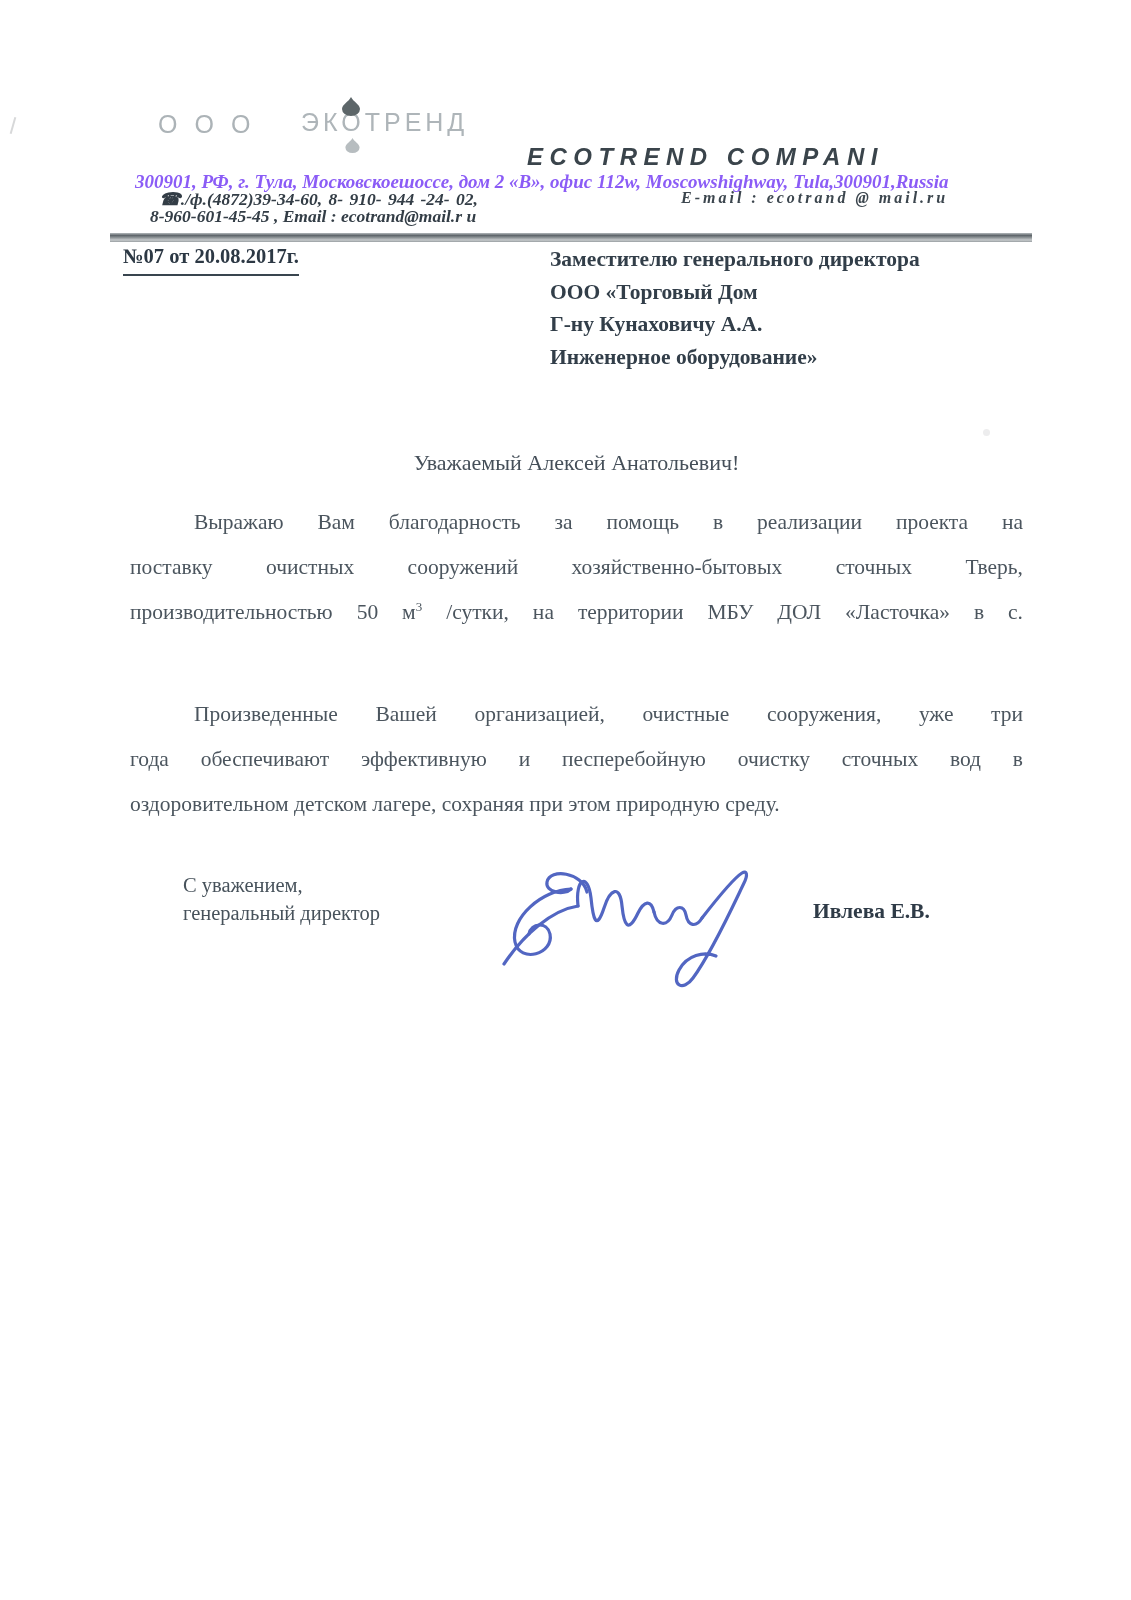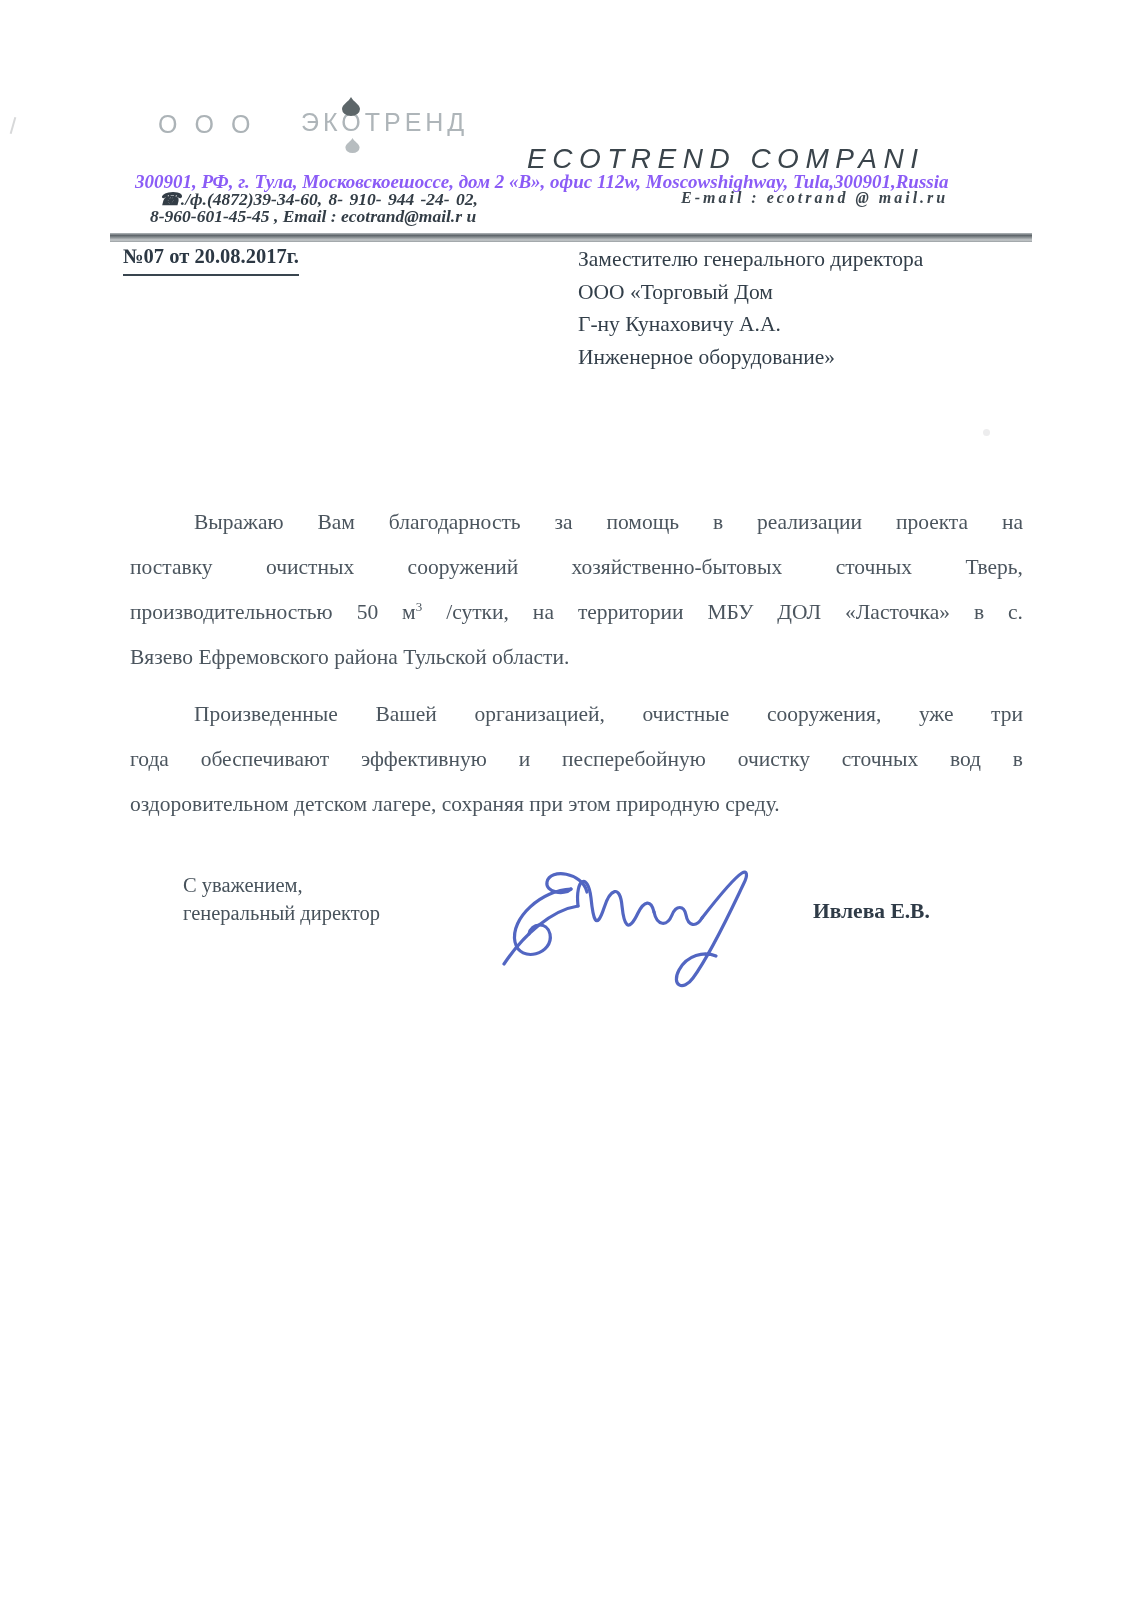--- a/index.html
+++ b/index.html
@@ -22,22 +22,22 @@
     font-family:"Liberation Sans", sans-serif;
     font-size:25px;letter-spacing:4px;
     color:#aeb5b9;
   }
   .droplet{position:absolute;}
   .droplet.dark{left:342px;top:97px;}
   .droplet.light{left:345px;top:138px;}
   .company-en{
     position:absolute;left:527px;top:143px;
     font-family:"Liberation Sans", sans-serif;
-    font-style:italic;font-weight:400;
-    font-size:28px;letter-spacing:6.5px;
+    font-style:italic;font-weight:700;
+    font-size:24px;letter-spacing:6.5px;
     color:#3a444b;white-space:nowrap;
   }
   .hdr-address{
     position:absolute;left:135px;top:171px;
     font-style:italic;font-weight:700;
     font-size:19px;color:#8b5cf6;white-space:nowrap;
   }
   .hdr-phone1{
     position:absolute;left:135px;top:189px;
     font-style:italic;font-weight:700;
@@ -59,22 +59,22 @@
     background:linear-gradient(180deg,#b4b9bc 0%,#5f666b 28%,#8f9598 52%,#c6cacc 78%,#989ea1 100%);
   }
   
   .ref-line{
     position:absolute;left:123px;top:245px;
     font-weight:700;font-size:20.5px;color:#2c3844;
     border-bottom:2.5px solid #39454f;padding-bottom:6px;
     white-space:nowrap;
   }
   .recipient{
-    position:absolute;left:578px;top:243px;width:470px;
-    font-weight:400;font-size:21.5px;line-height:32.5px;
+    position:absolute;left:550px;top:243px;width:470px;
+    font-weight:700;font-size:21.5px;line-height:32.5px;
     color:#323e49;
   }
   
   .salutation{
     position:absolute;left:130px;top:450px;width:893px;
     text-align:center;font-size:22px;color:#454f59;
   }
   .para{
     position:absolute;left:130px;width:893px;
     font-size:21.5px;line-height:45px;color:#4b555e;
@@ -129,26 +129,26 @@
   <div class="hdr-rule"></div>
 
   <div class="ref-line">№07 от 20.08.2017г.</div>
   <div class="recipient">
     <div>Заместителю генерального директора</div>
     <div>ООО «Торговый Дом</div>
     <div>Г-ну Кунаховичу А.А.</div>
     <div>Инженерное оборудование»</div>
   </div>
 
+  <div class="salutation">Уважаемый Алексей Анатольевич!</div>
 
   <div class="para p1">
     <div class="jline indent">Выражаю Вам благодарность за помощь в реализации проекта на</div>
     <div class="jline">поставку очистных сооружений хозяйственно-бытовых сточных Тверь,</div>
     <div class="jline"><span>производительностью 50 м</span><span class="sup3">3</span><span> /сутки, на территории МБУ ДОЛ «Ласточка» в с.</span></div>
-    <div class="lline">Вязево Ефремовского района Тульской области.</div>
   </div>
 
   <div class="para p2">
     <div class="jline indent">Произведенные Вашей организацией, очистные сооружения, уже три</div>
     <div class="jline">года обеспечивают эффективную и песперебойную очистку сточных вод в</div>
     <div class="lline">оздоровительном детском лагере, сохраняя при этом природную среду.</div>
   </div>
 
   <div class="closing-1">С уважением,</div>
   <div class="closing-2">генеральный директор</div>

